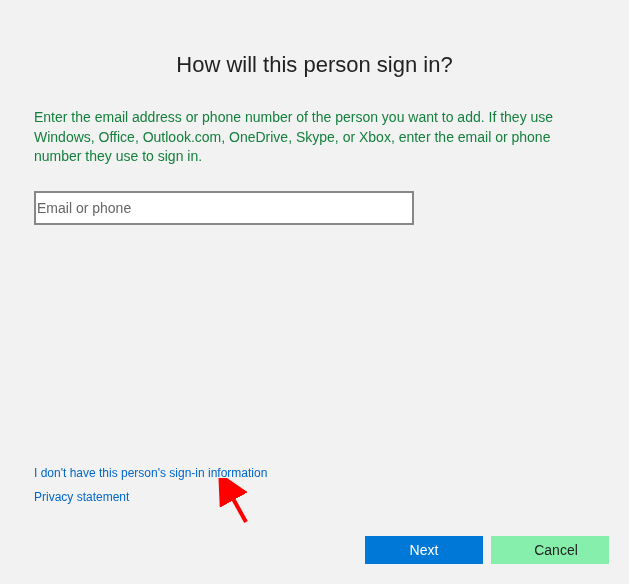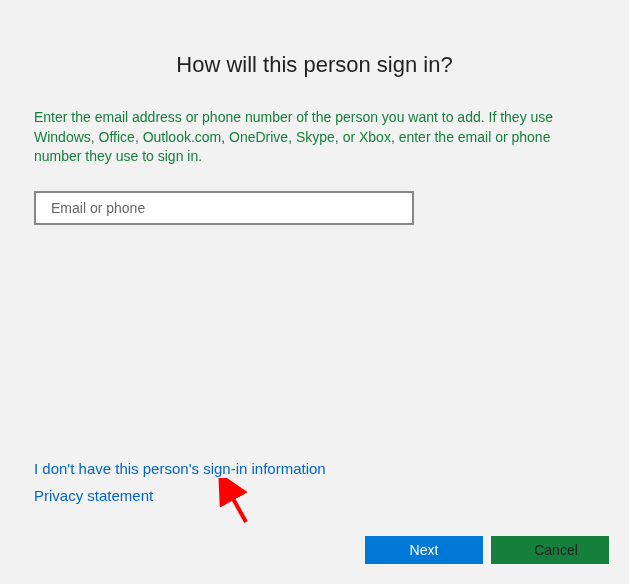--- a/index.html
+++ b/index.html
@@ -33,35 +33,35 @@
       color: #15803d;
       margin-bottom: 24px;
       max-width: 560px;
     }
     input.email-input {
       width: 380px;
       height: 34px;
       border: 2px solid #888;
       background: #fff;
       font-size: 14px;
-      padding: 0 15px;
+      padding: 0 1px;
       outline: none;
       color: #737373;
     }
     input.email-input::placeholder {
       color: #666;
     }
     .links {
       position: absolute;
       bottom: 70px;
       left: 34px;
     }
     .links a {
       display: block;
-      font-size: 15px;
+      font-size: 12px;
       color: #0066cc;
       text-decoration: none;
       margin-bottom: 10px;
       cursor: pointer;
     }
     .buttons {
       position: absolute;
       bottom: 20px;
       right: 20px;
       display: flex;
@@ -73,21 +73,21 @@
       border: none;
       font-size: 14px;
       cursor: pointer;
       font-family: inherit;
     }
     .btn-primary {
       background: #0078d7;
       color: #fff;
     }
     .btn-secondary {
-      background: #15803d;
+      background: #86efac;
       color: #222;
       padding-left: 12px;
     }
     .arrow {
       position: absolute;
       left: 216px;
       bottom: 56px;
       pointer-events: none;
     }
   </style>

